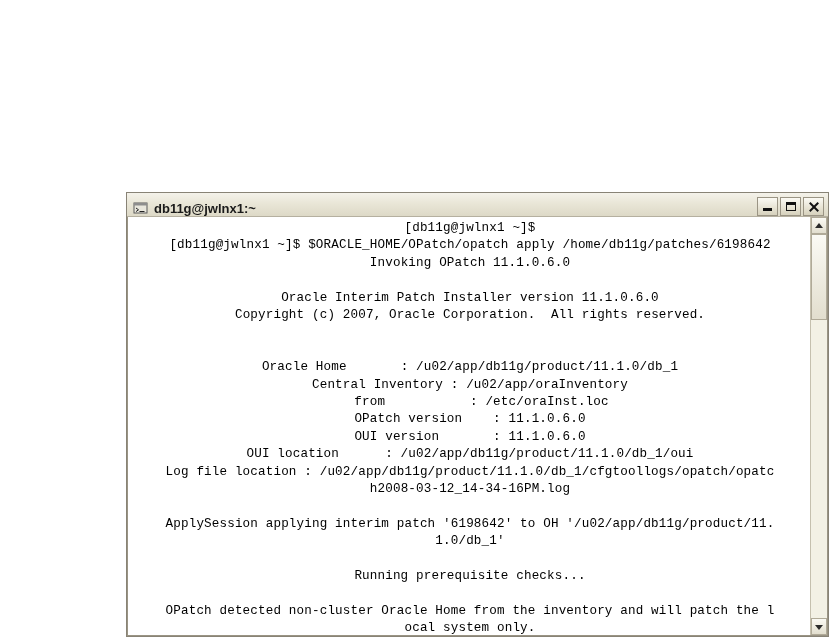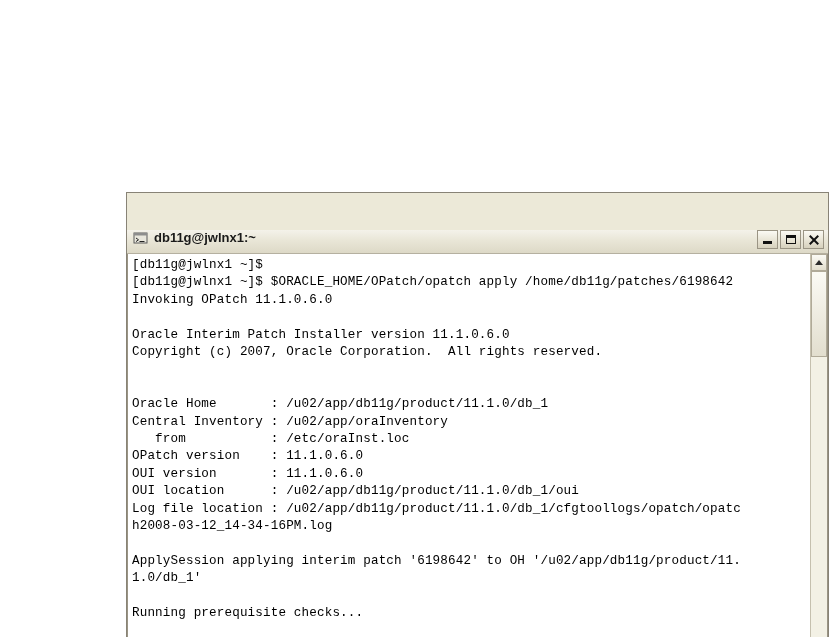--- a/index.html
+++ b/index.html
@@ -30,24 +30,23 @@
     border: 1px solid #888376;
     box-sizing: border-box;
   }
 
   .titlebar {
     position: relative;
     height: 24px;
     background: linear-gradient(to bottom, #f4f2ea 0%, #e9e6d7 45%, #ddd9c7 100%);
     border-bottom: 1px solid #b5b0a0;
     display: flex;
-    align-items: flex-start;
+    align-items: flex-end;
     padding: 0 2px 0 6px;
     box-sizing: border-box;
-    margin-top: 37px;
   }
 
   .title-icon {
     width: 16px;
     height: 16px;
     margin-right: 5px;
     flex: 0 0 auto;
     position: relative;
   }
 
@@ -124,20 +123,21 @@
     box-sizing: border-box;
     display: flex;
   }
 
   .console {
     flex: 1 1 auto;
     overflow: hidden;
     padding: 3px 2px 0 4px;
     box-sizing: border-box;
     background: #ffffff;
+    text-align: center;
   }
 
   .console pre {
     margin: 0;
     font-family: "Liberation Mono", "DejaVu Sans Mono", monospace;
     font-size: 12.6px;
     line-height: 17.4px;
     color: #000000;
     white-space: pre;
     letter-spacing: 0.15px;

